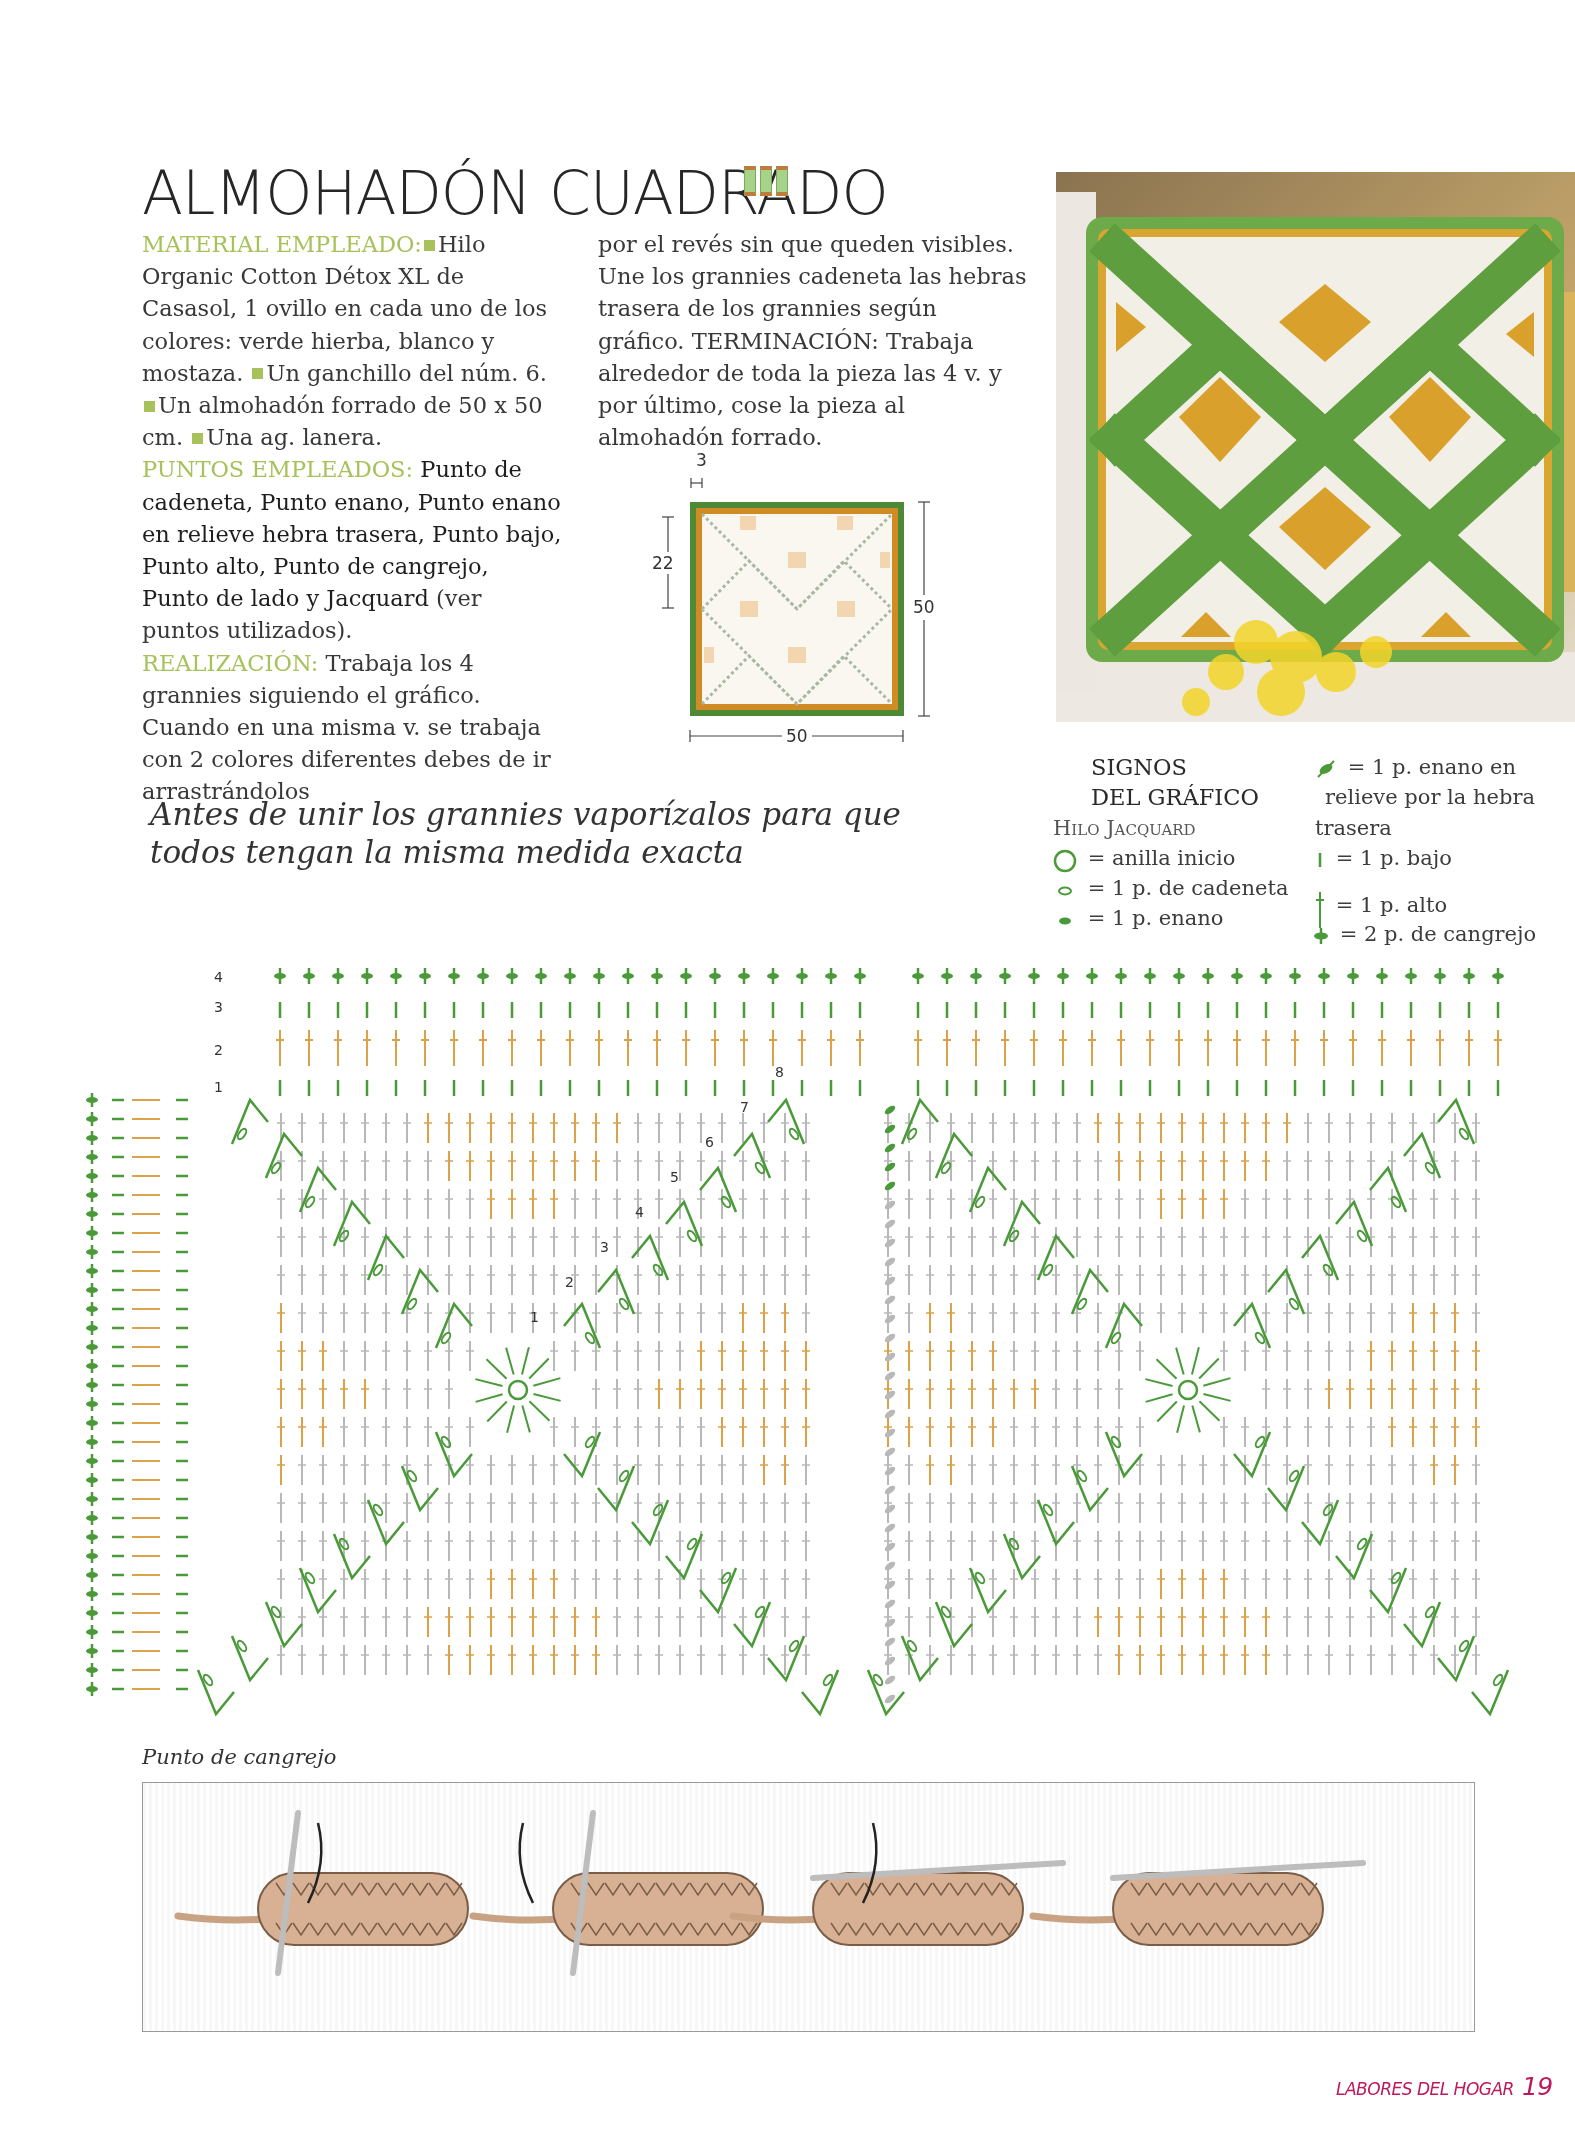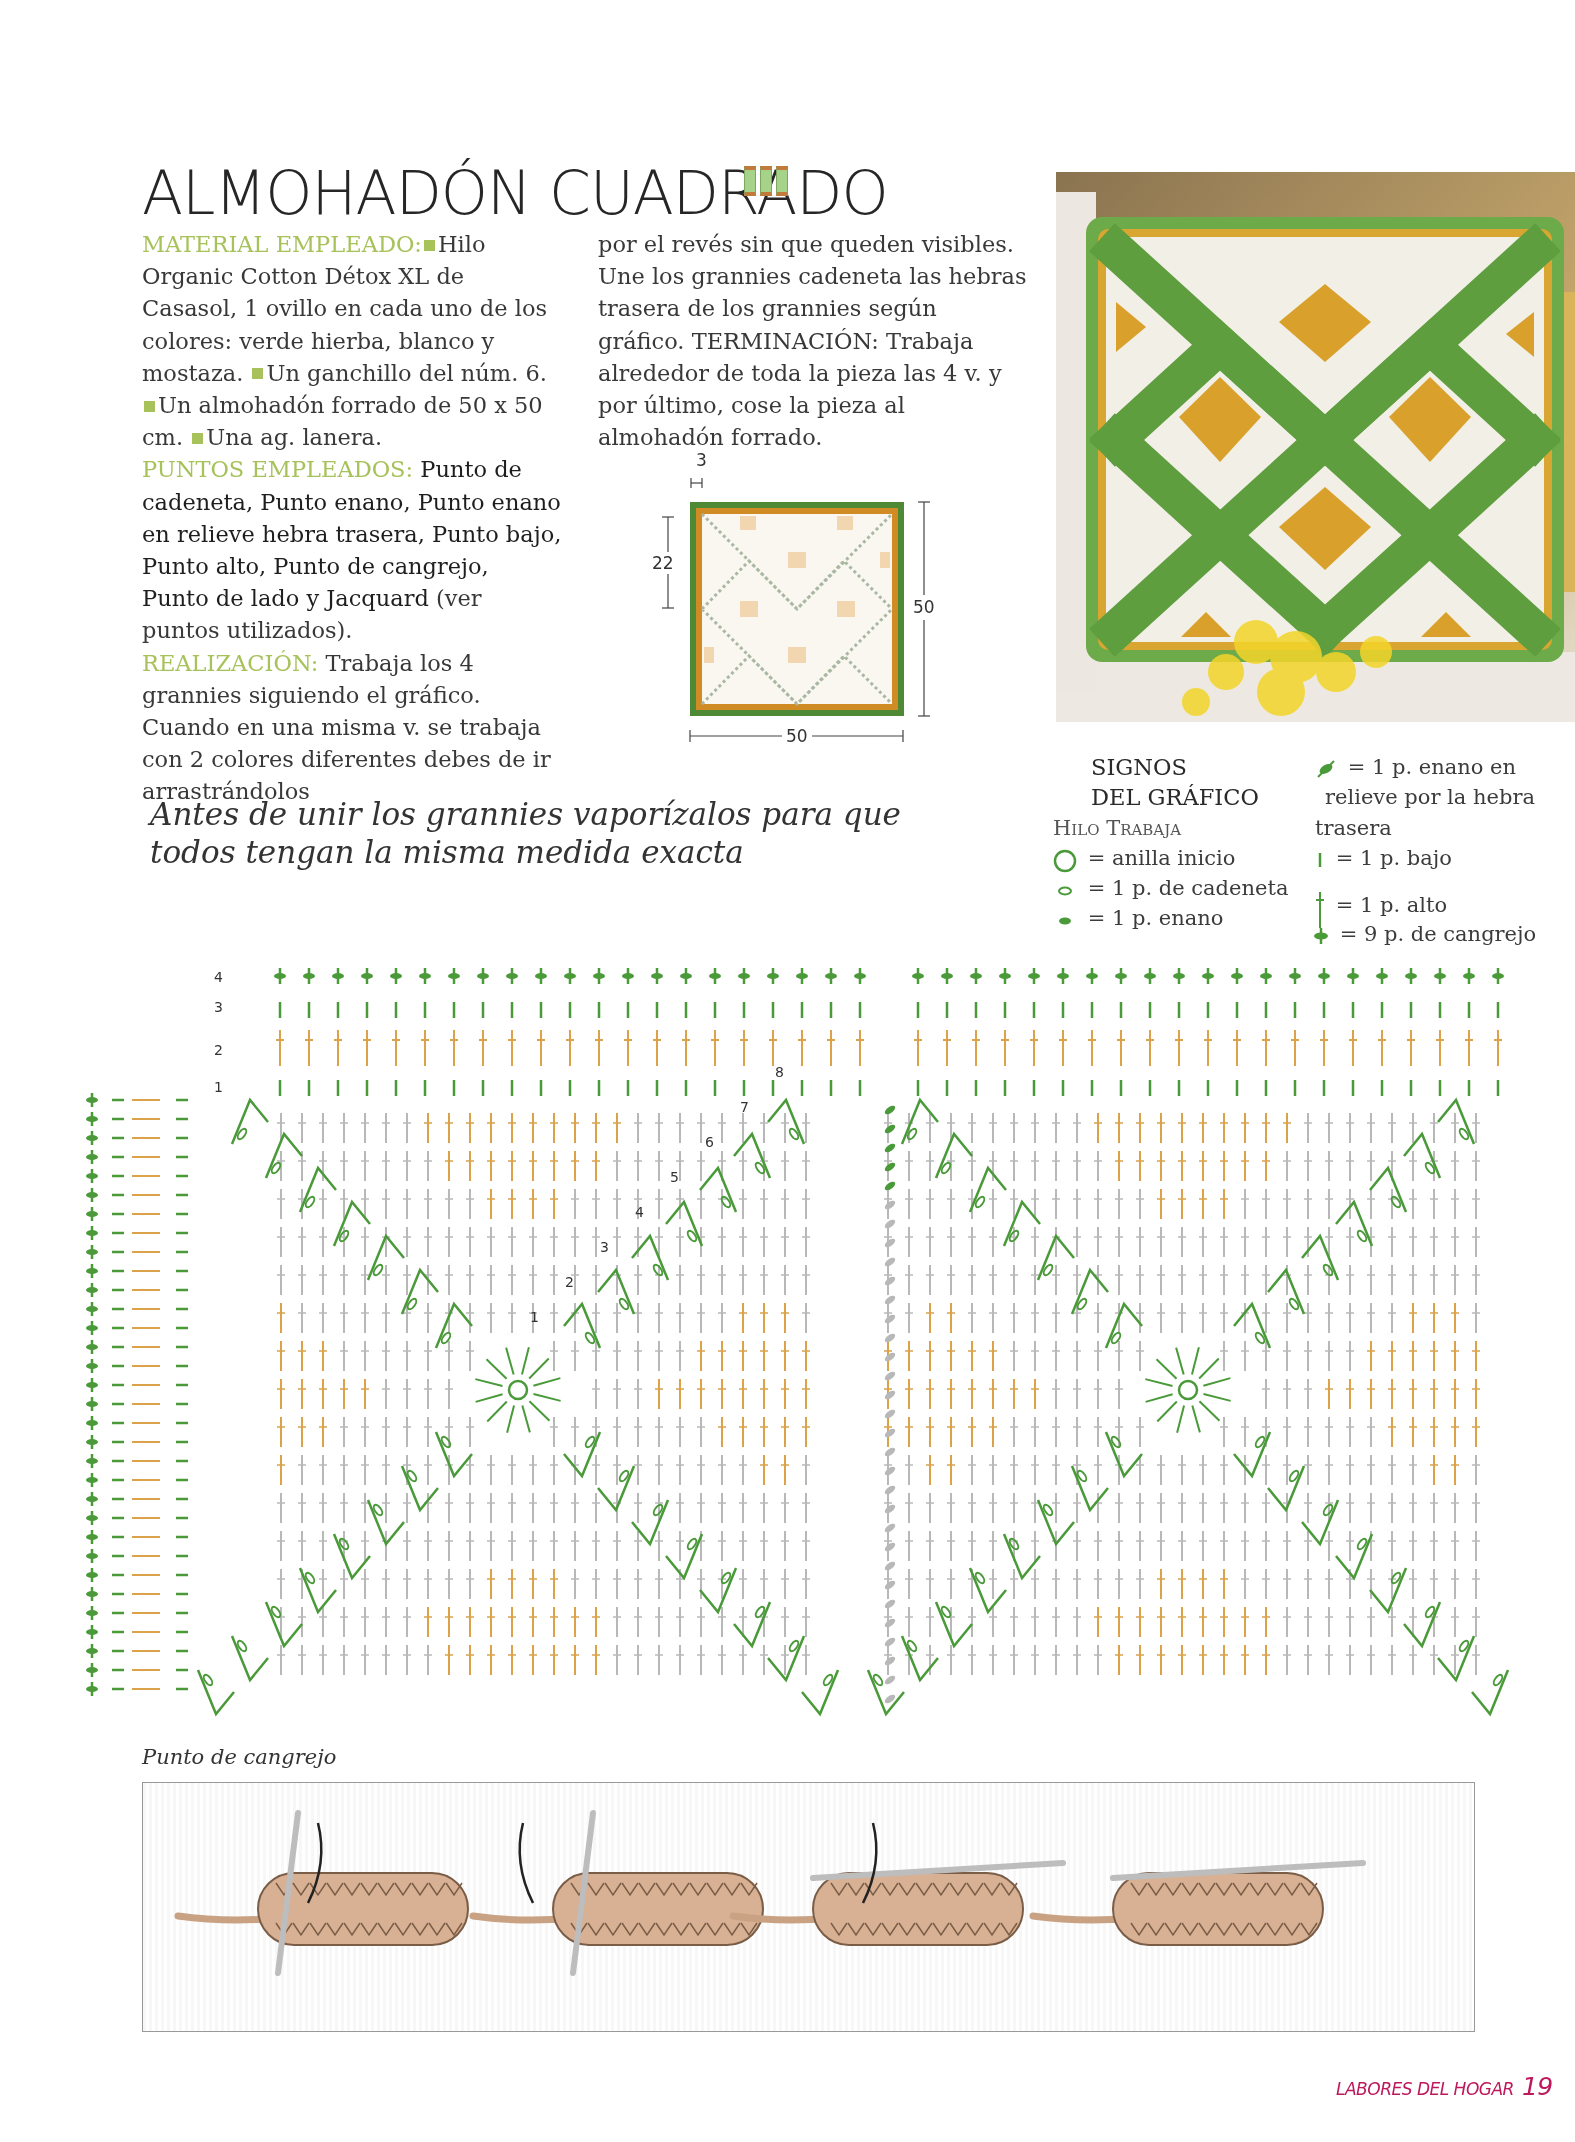--- a/index.html
+++ b/index.html
@@ -143,21 +143,21 @@
         <circle cx="140" cy="530" r="14"></circle>
     </g>
   </svg>
 </div>
 
 <div id="tip" class="abs">Antes de unir los grannies vaporízalos para que todos tengan la misma medida exacta</div>
 
 <div id="legend" class="abs">
   <div class="lg hd" style="left:0;top:0">SIGNOS</div>
   <div class="lg hd" style="left:0;top:30px">DEL GRÁFICO</div>
-  <div class="lg sc" style="left:0;top:61px">Hilo Trabaja</div>
+  <div class="lg sc" style="left:0;top:61px">Hilo Jacquard</div>
   <div class="lg" style="left:0;top:91px">
     <svg width="28" height="26" style="vertical-align:middle">
         <circle cx="12" cy="14" r="10" fill="none" stroke="#4a9a3a" stroke-width="2.5"></circle>
       </svg>
     <span>= anilla inicio</span>
   </div>
   <div class="lg" style="left:0;top:121px">
     <svg width="28" height="26" style="vertical-align:middle">
         <ellipse cx="12" cy="14" rx="6" ry="3.5" fill="none" stroke="#4a9a3a" stroke-width="2"></ellipse>
       </svg>
@@ -189,21 +189,21 @@
         <line x1="5" y1="2" x2="5" y2="38" stroke="#4a9a3a" stroke-width="2"></line>
         <line x1="1" y1="10" x2="9" y2="10" stroke="#4a9a3a" stroke-width="2"></line>
       </svg>
     <span>= 1 p. alto</span>
   </div>
   <div class="lg" style="left:258px;top:167px">
     <svg width="22" height="24" style="vertical-align:middle">
         <line x1="10" y1="4" x2="10" y2="20" stroke="#4a9a3a" stroke-width="2.5"></line>
         <ellipse cx="10" cy="12" rx="7" ry="3.5" fill="#4a9a3a"></ellipse>
       </svg>
-    <span>= 9 p. de cangrejo</span>
+    <span>= 2 p. de cangrejo</span>
   </div>
 </div>
 
 <svg id="chart" class="abs" width="1440" height="760">
     <g>
       <line x1="200" y1="8" x2="200" y2="24" stroke="#4a9a3a" stroke-width="2.5"></line>
       <ellipse cx="200" cy="16" rx="6" ry="3" fill="#4a9a3a"></ellipse>
       <line x1="200" y1="42" x2="200" y2="58" stroke="#4a9a3a" stroke-width="2.5"></line>
       <line x1="200" y1="70" x2="200" y2="106" stroke="#dba24a" stroke-width="2"></line>
       <line x1="196" y1="80" x2="204" y2="80" stroke="#dba24a" stroke-width="2"></line>

